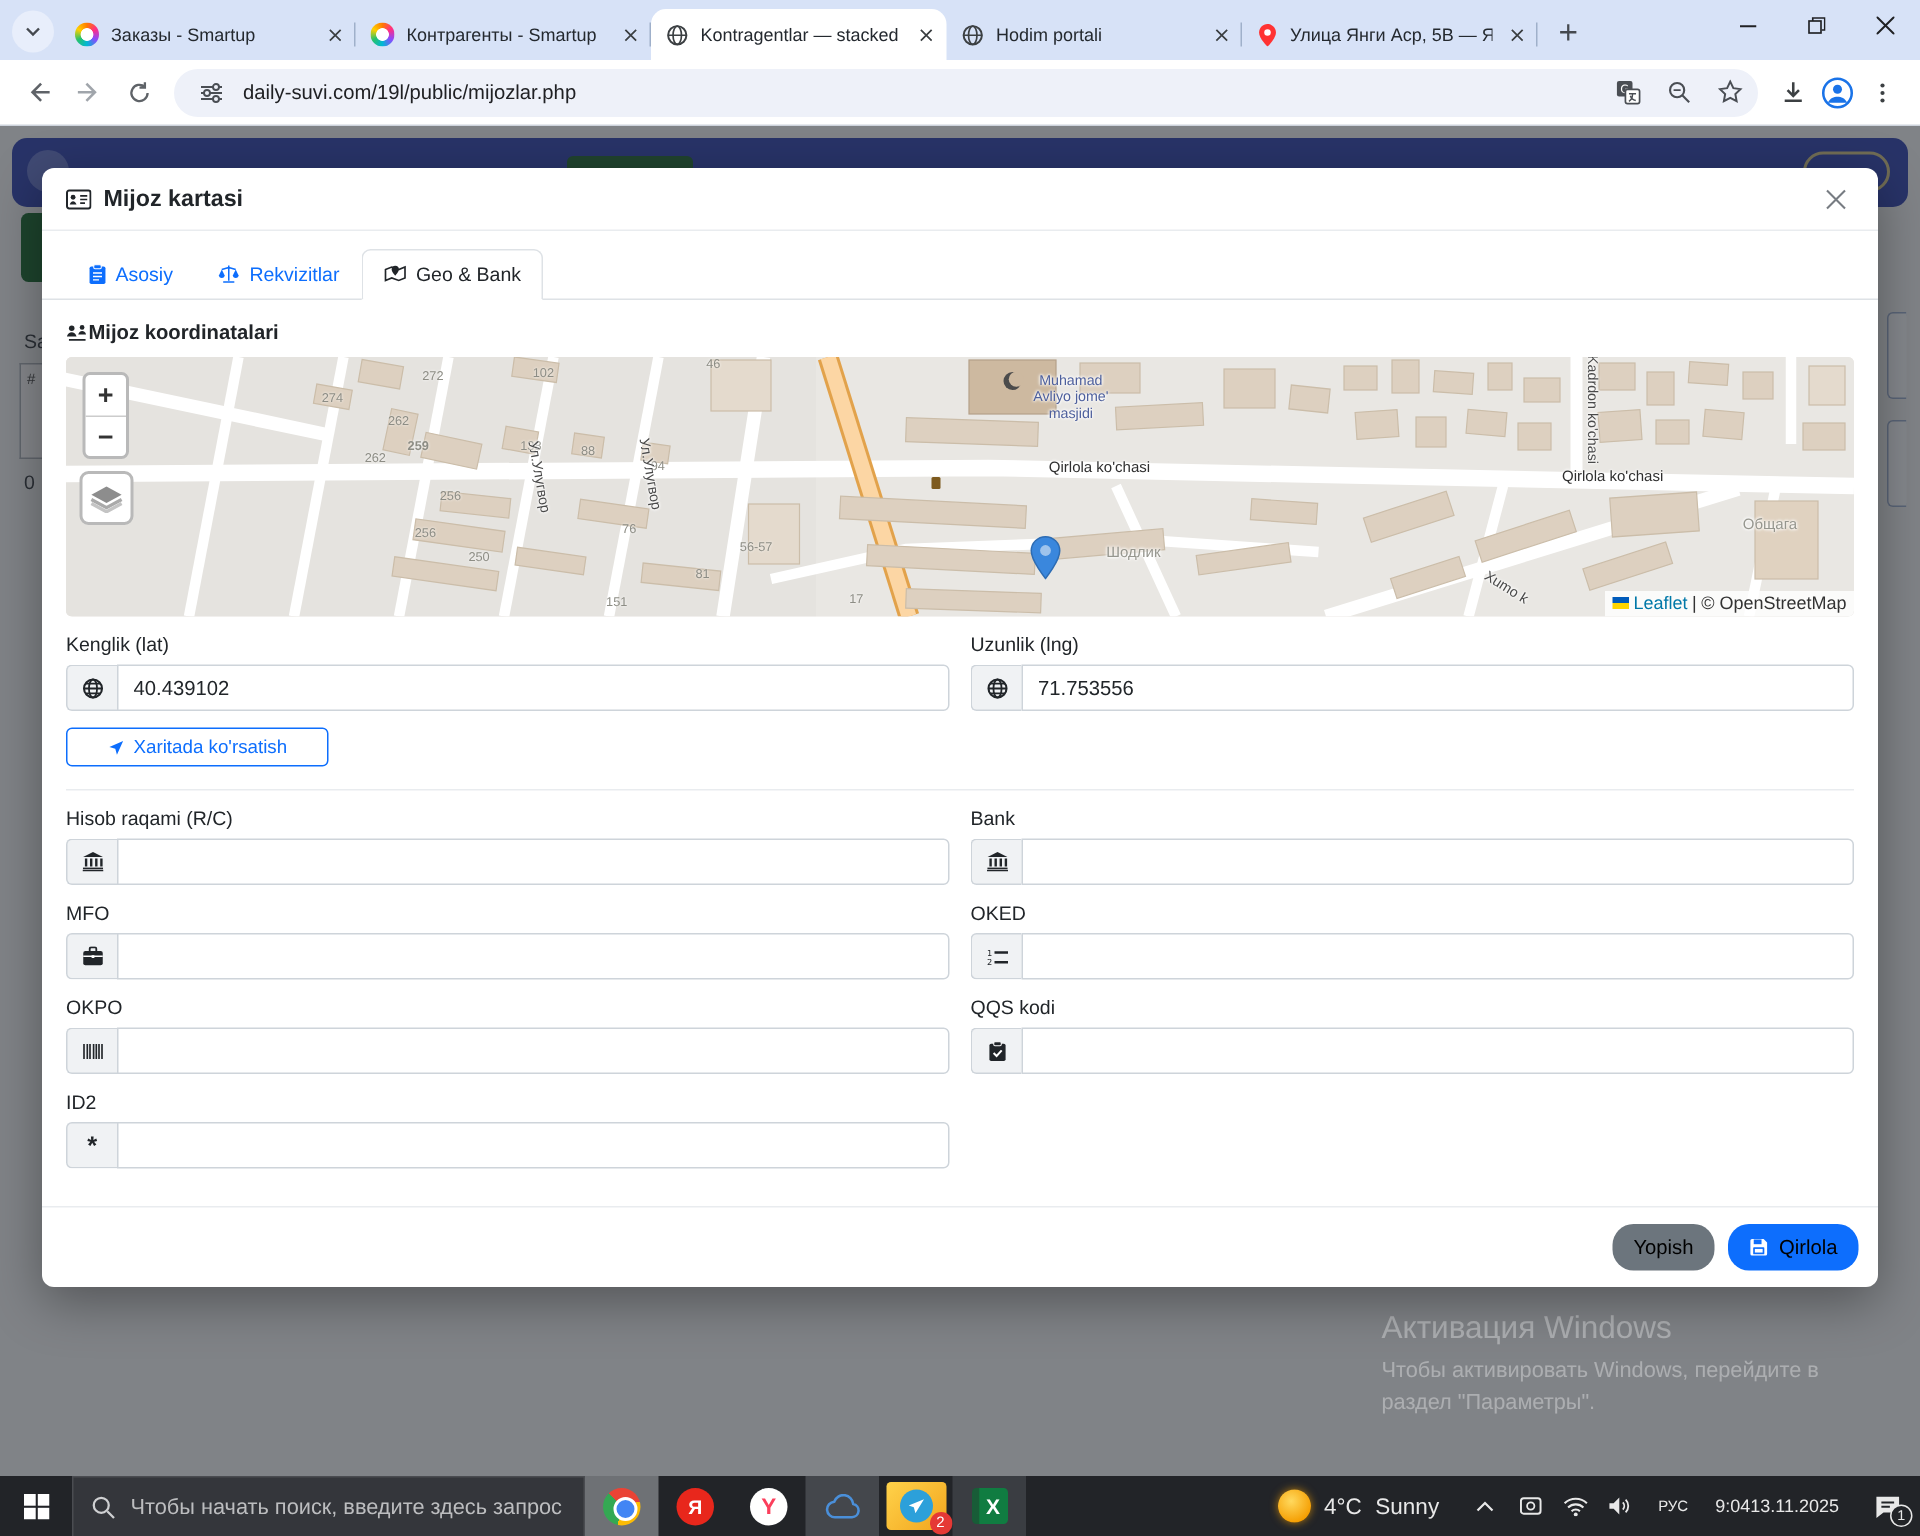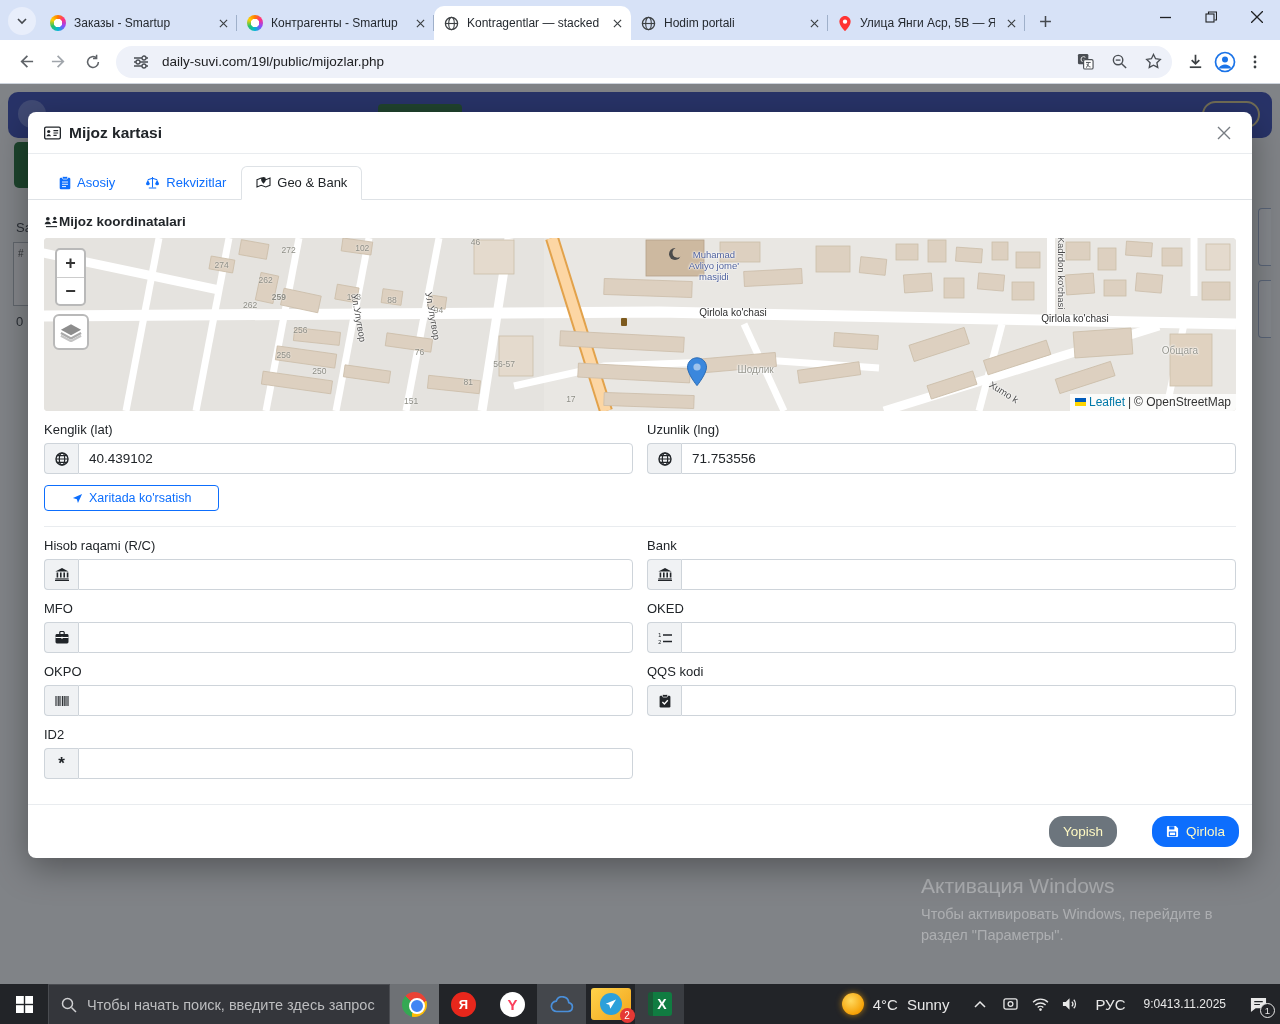--- a/index.html
+++ b/index.html
@@ -78,21 +78,21 @@
   
   .grid2 { display:flex; gap:14px; }
   .col { flex:1; }
   .flabel { font-size:13px; color:#212529; margin:11px 0 6px; }
   .igroup { display:flex; height:31px;justify-content:space-between; }
   .iaddon { width:34px; background:#f0f2f4; border:1px solid #ced4da; border-right:none; border-radius:4px 0 0 4px; display:flex; align-items:center; justify-content:center; color:#212529; font-size:13px; }
   .igroup input { flex:1; border:1px solid #ced4da; border-radius:0 4px 4px 0; padding:0 10px; font-size:13.5px; color:#212529; font-family:"Liberation Sans",sans-serif; outline:none; background:#fff; min-width:0; }
   .btn-outline { margin-top:11px; display:inline-flex; align-items:center; gap:6px; padding:5px 27px; border:1px solid #0d6efd; color:#0d6efd; background:#fff; border-radius:4px; font-size:12.5px; }
   hr.div { border:none; border-top:1px solid #e9ecef; margin:15px 0 0; }
   .m-footer { position:absolute; left:0; right:0; bottom:0; height:54px; border-top:1px solid #e9ecef; display:flex; align-items:center; justify-content:flex-end; gap:9px; padding:0 13px; }
-  .btn { border:none; border-radius:14px; padding:8px 14px; font-size:13.5px; color:#fef9c3; display:inline-flex; align-items:center; gap:7px; font-family:"Liberation Sans",sans-serif;margin-left:26px; }
+  .btn { border:none; border-radius:14px; padding:8px 14px; font-size:13.5px; color:#000000; display:inline-flex; align-items:center; gap:7px; font-family:"Liberation Sans",sans-serif; }
   .btn.grey { background:#6c757d; }
   .btn.blue { background:#0d6efd; }
 
   
   .taskbar { height:40px; background:#222428; display:flex; align-items:stretch; color:#e8e8e8; }
   .tb-start { width:48px; display:flex; align-items:center; justify-content:center; }
   .tb-search { width:342px; background:#34363b; display:flex; align-items:center; gap:10px; padding:0 12px; border:1px solid #4a4c51; border-bottom:none; }
   .tb-search span { font-size:14.5px; color:#bcbdbf; white-space:nowrap; }
   .tb-app { width:49px; display:flex; align-items:center; justify-content:center; position:relative; }
   .tb-app.lit { background:#6e7175; }
@@ -105,21 +105,21 @@
   .tg-tile { width:40px; height:32px; background:linear-gradient(135deg,#ffd24a,#f2a51d); border-radius:3px; display:flex; align-items:center; justify-content:center; position:relative; }
   .tg-circ { width:22px; height:22px; border-radius:50%; background:#2ca0da; display:flex; align-items:center; justify-content:center; }
   .badge-red { position:absolute; right:-4px; bottom:-3px; min-width:15px; height:15px; border-radius:8px; background:#e53935; color:#fff; font-size:10px; display:flex; align-items:center; justify-content:center; padding:0 3px; }
   .xl-tile { width:24px; height:24px; background:#107c41; border-radius:3px; color:#fff; font-weight:700; font-size:14px; display:flex; align-items:center; justify-content:center; border-left:5px solid #185c37; }
   .tb-spacer { flex:1; }
   .tb-weather { display:flex; align-items:center; gap:9px; padding:0 14px; }
   .sun { width:22px; height:22px; border-radius:50%; background:radial-gradient(circle at 40% 35%, #ffd95e, #f59d00 75%); box-shadow:0 0 6px rgba(245,160,0,.7); }
   .tb-weather b { font-size:15px; font-weight:400; }
   .tray { display:flex; align-items:center; gap:4px; padding:0 4px; }
   .tray-ic { width:26px; height:32px; display:flex; align-items:center; justify-content:center; color:#e8e8e8; }
-  .tb-lang { font-size:15px; padding:0 8px; display:flex; align-items:center; }
+  .tb-lang { font-size:10px; padding:0 8px; display:flex; align-items:center; }
   .tb-clock { display:flex; flex-direction:row; align-items:center; justify-content:center; font-size:12px; line-height:1.35; padding:0 10px; }
   .tb-notif { width:44px; display:flex; align-items:center; justify-content:center; position:relative; }
   .notif-badge { position:absolute; right:5px; bottom:6px; width:15px; height:15px; border-radius:50%; background:#222428; border:1.5px solid #e8e8e8; color:#e8e8e8; font-size:9.5px; display:flex; align-items:center; justify-content:center; }
 </style>
 </head>
 <body>
 
 <div class="tabstrip">
   <div class="tab-search">
     <svg width="12" height="12" viewBox="0 0 12 12">

